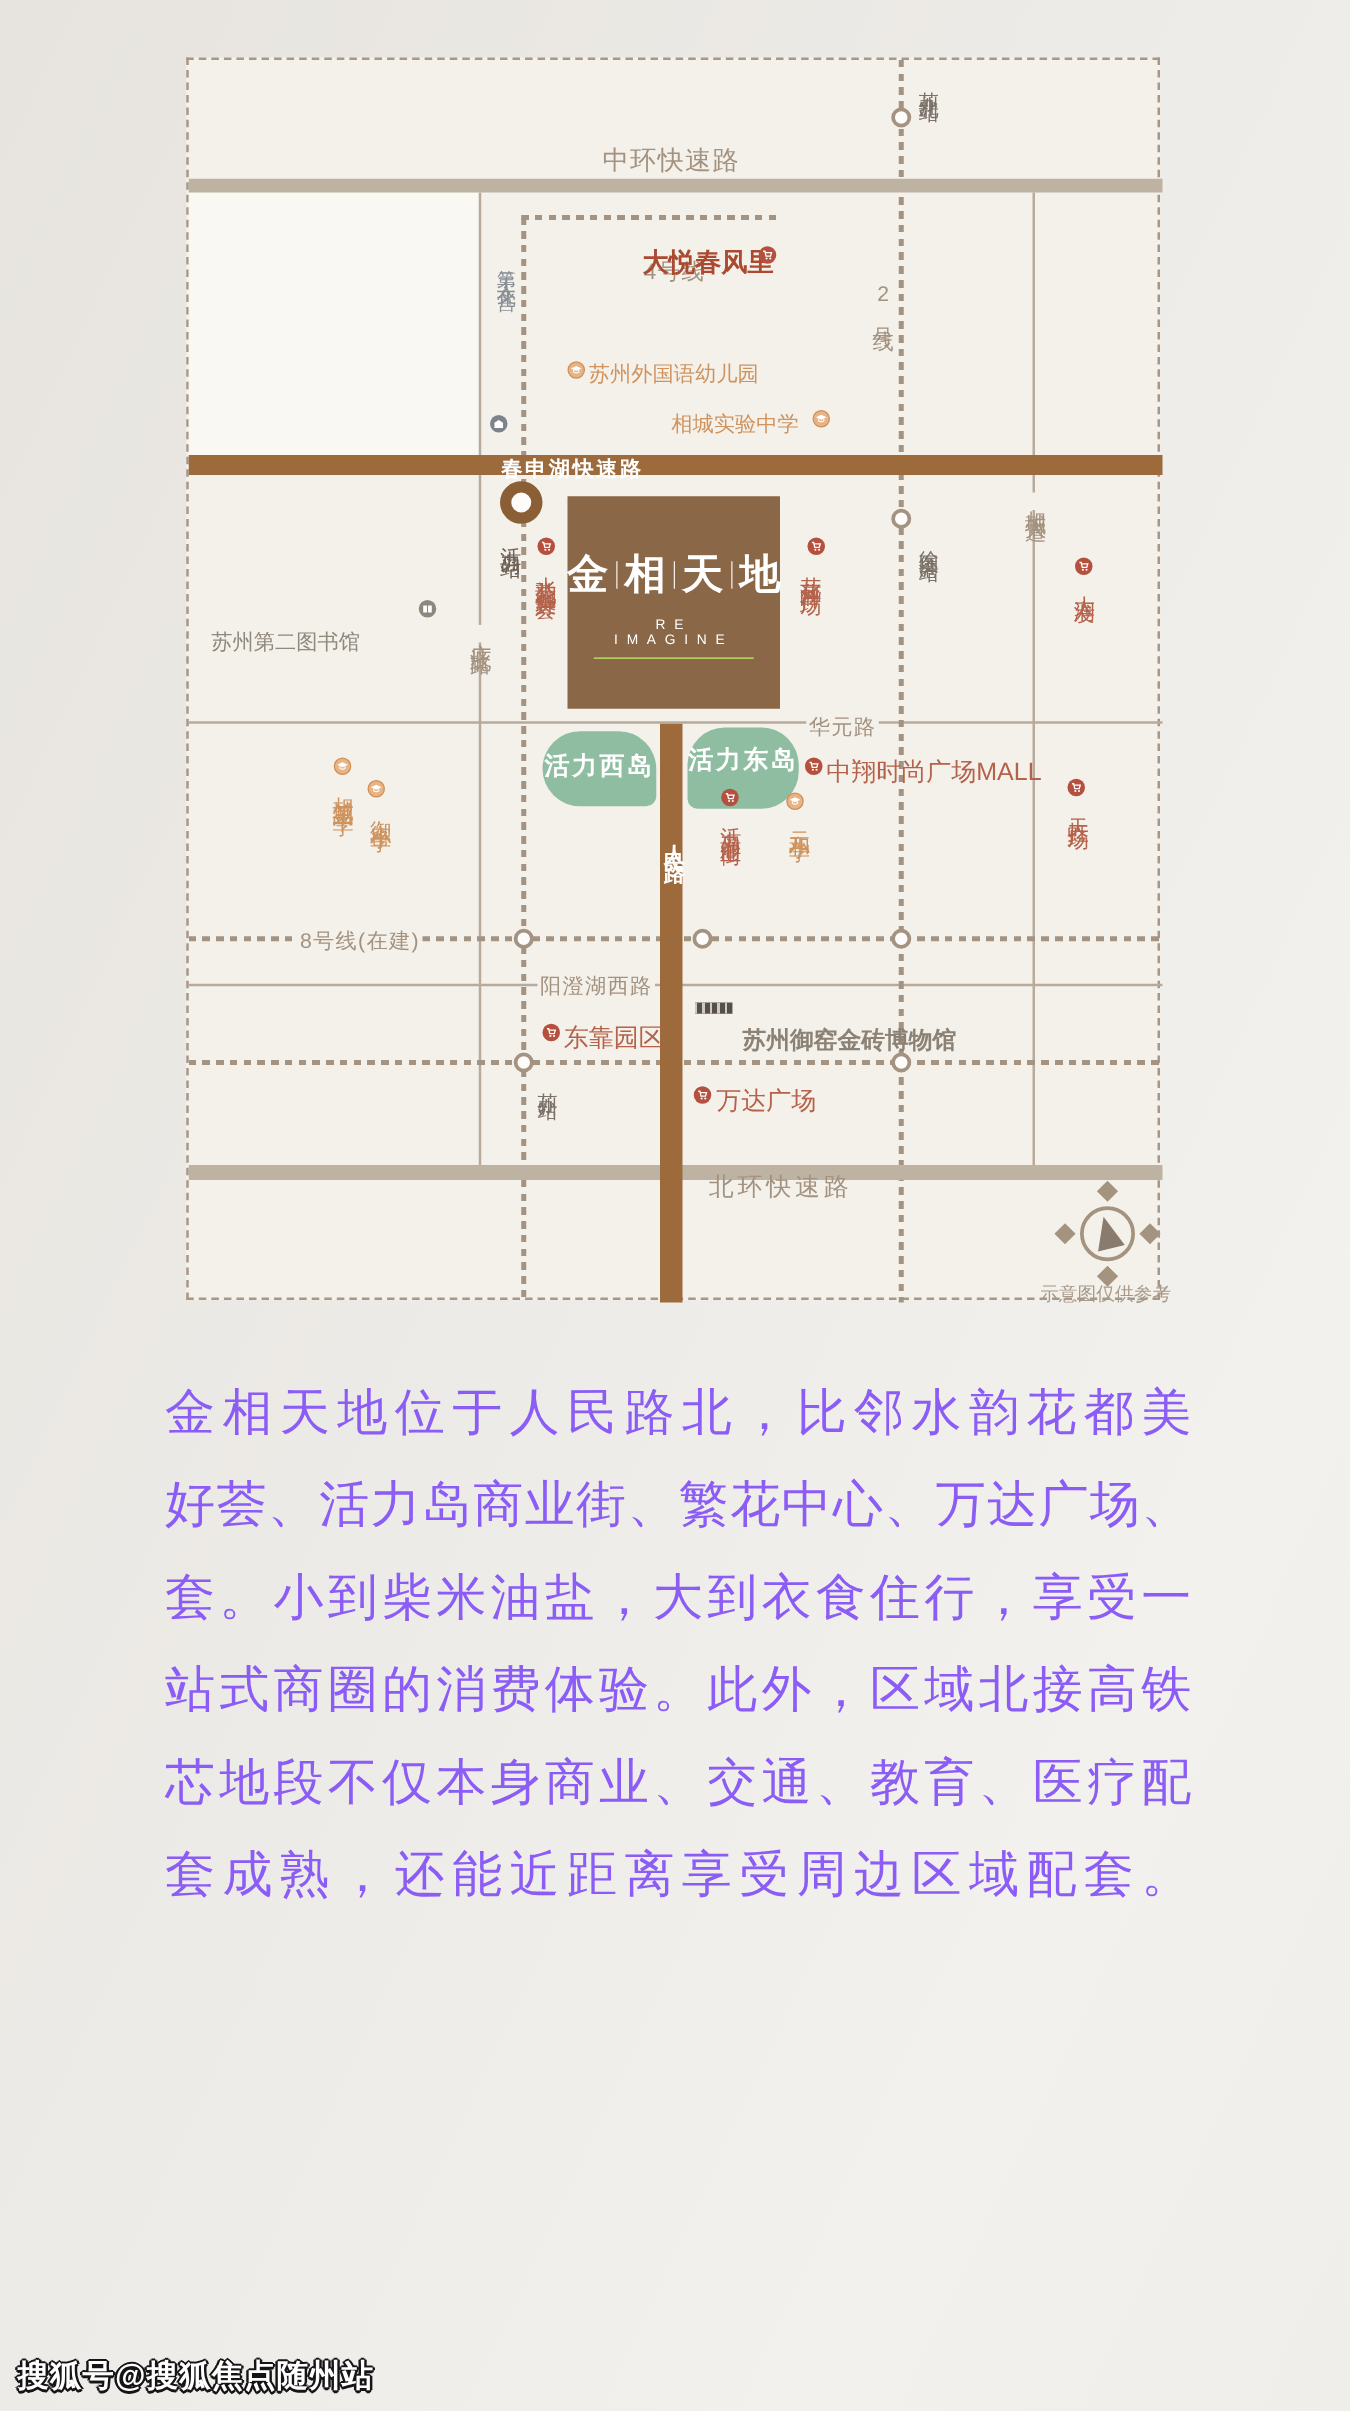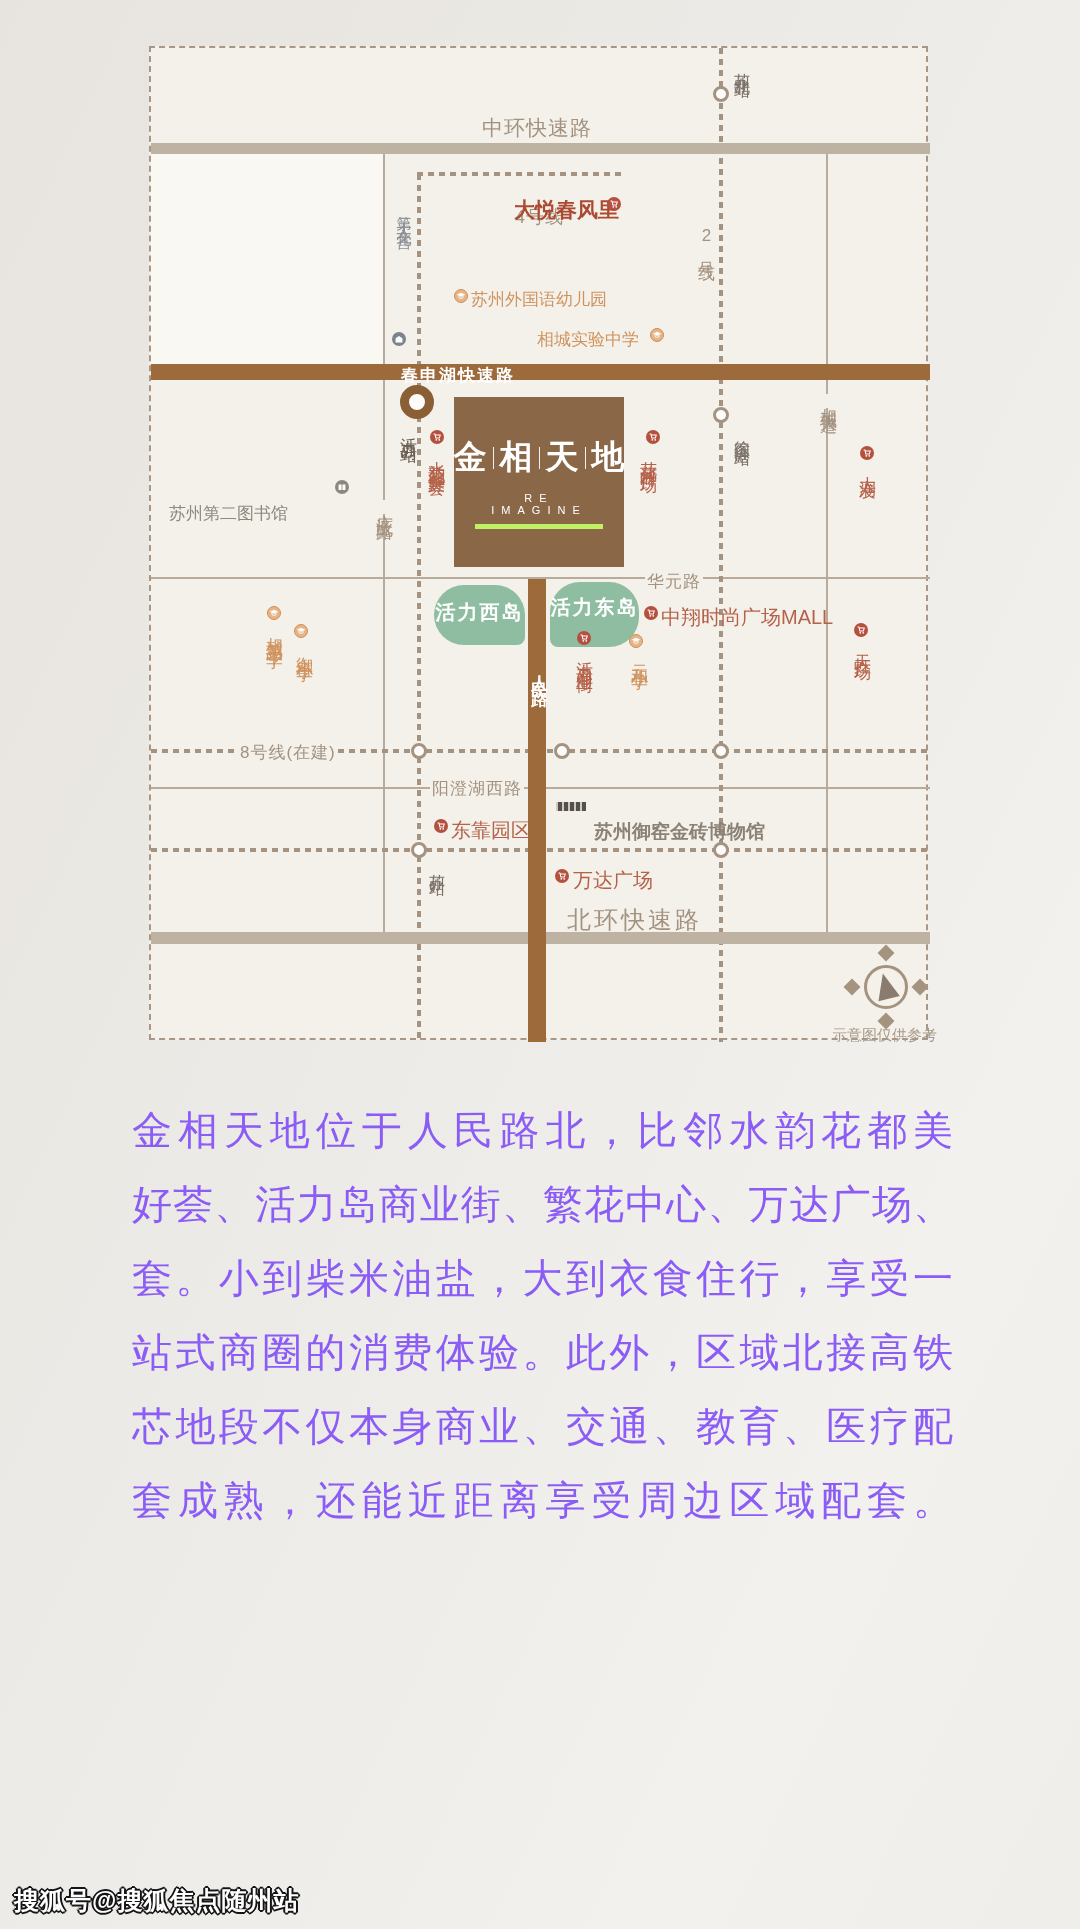--- a/index.html
+++ b/index.html
@@ -39,21 +39,21 @@
   .museum-ico{width:38px;height:15px;border-radius:2px;background:#55504a;
      background-image:repeating-linear-gradient(90deg,rgba(0,0,0,0) 0 4px,#cfc9bf 4px 6px);
      background-clip:content-box;padding:3px 4px;}
   
   .logo{left:303px;top:349px;width:170px;height:170px;background:#8a6747;
         display:flex;flex-direction:column;align-items:center;justify-content:center;}
   .logo *{position:static;}
   .logo .row{display:flex;align-items:center;color:#fff;font-size:33px;font-weight:bold;letter-spacing:0;}
   .logo .sep{display:inline-block;width:1px;height:22px;background:#fff;margin:0 6px;opacity:.9;}
   .logo .sub{margin-top:12px;color:#fff;font-size:11px;letter-spacing:7px;padding-bottom:8px;
-             border-bottom:5px solid #bef264;width:128px;text-align:center;}
+             border-bottom:1px solid #bef264;width:128px;text-align:center;}
   
   .blob{background:#8fbda1;color:#fff;font-weight:bold;font-size:20px;letter-spacing:2px;
         display:flex;justify-content:center;}
   .blob span{position:static;}
   
   .compass{left:695px;top:899px;width:80px;height:80px;}
   .compass .ring{left:18px;top:18px;width:44px;height:44px;border:3px solid #a3937f;border-radius:50%;}
   .compass .pt{width:12px;height:12px;background:#a3937f;transform:rotate(45deg);}
   .compass .needle{left:29px;top:26px;width:0;height:0;border-left:11px solid rgba(0,0,0,0);
         border-right:11px solid rgba(0,0,0,0);border-bottom:26px solid #897c6e;transform:rotate(-14deg);}
@@ -92,21 +92,21 @@
   <div class="hlab" style="left:331px;top:66px;font-size:21px;">中环快速路</div>
   <div class="hlab mask" style="left:362px;top:114px;font-size:18px;z-index:4;margin-top:42px;">4号线</div>
   <div class="vlab" style="left:544px;top:178px;z-index:4;">2号线</div>
   <div class="hlab" style="left:250px;top:316px;color:#fff;font-weight:bold;letter-spacing:2px;z-index:4;">春申湖快速路</div>
   <div class="vlab mask" style="left:220px;top:452px;z-index:3;">广济北路</div>
   <div class="hlab mask" style="left:494px;top:521px;z-index:3;">华元路</div>
   <div class="vlab mask" style="left:664px;top:346px;z-index:3;">相城大道</div>
   <div class="vlab" style="left:377px;top:614px;color:#fff;font-weight:bold;z-index:4;letter-spacing:7px;">人民路</div>
   <div class="hlab mask" style="left:87px;top:692px;z-index:4;">8号线(在建)</div>
   <div class="hlab mask" style="left:279px;top:728px;z-index:3;">阳澄湖西路</div>
-  <div class="hlab" style="left:416px;top:856px;font-size:24px;letter-spacing:3px;z-index:3;">北环快速路</div>
+  <div class="hlab" style="left:416px;top:888px;font-size:20px;letter-spacing:3px;z-index:3;">北环快速路</div>
 
   <div class="station" style="left:562px;top:38px;z-index:5;"></div>
   <div class="vlab stname" style="left:580px;top:12px;z-index:5;">苏州北站</div>
   <div class="station big" style="left:249px;top:337px;z-index:5;"></div>
   <div class="vlab" style="left:246px;top:376px;color:#6e6156;z-index:5;">活力岛站</div>
   <div class="station" style="left:562px;top:359px;z-index:5;"></div>
   <div class="vlab stname" style="left:580px;top:380px;z-index:5;">徐图港站</div>
   <div class="station" style="left:260px;top:695px;z-index:5;"></div>
   <div class="station" style="left:403px;top:695px;z-index:5;"></div>
   <div class="station" style="left:562px;top:695px;z-index:5;"></div>

